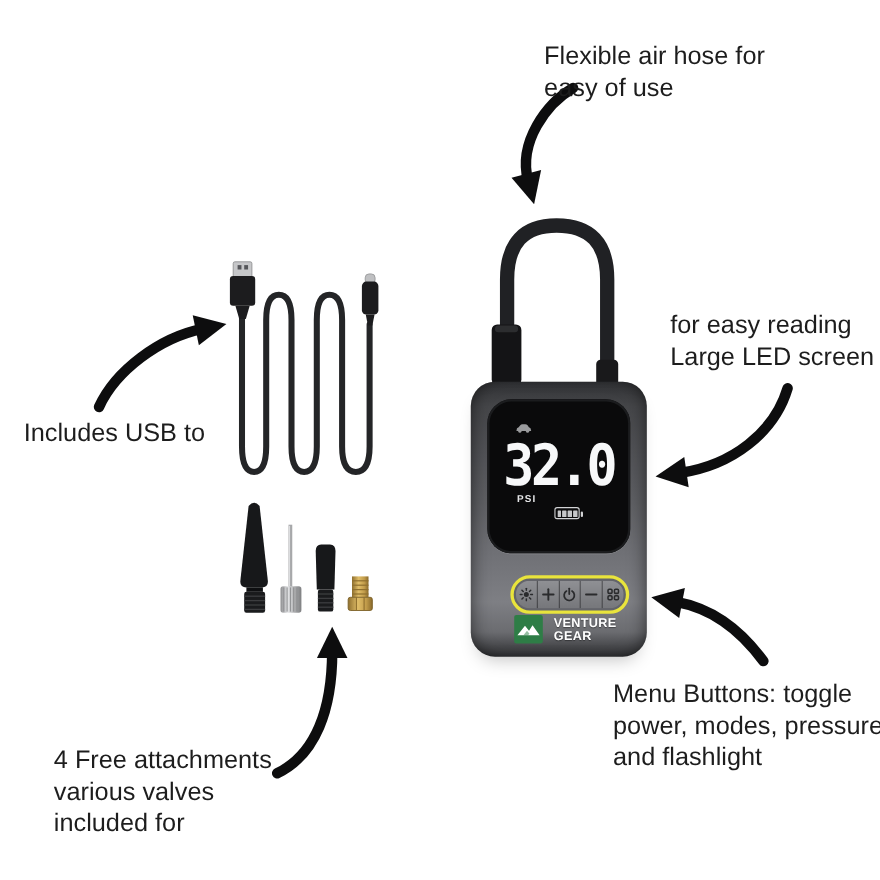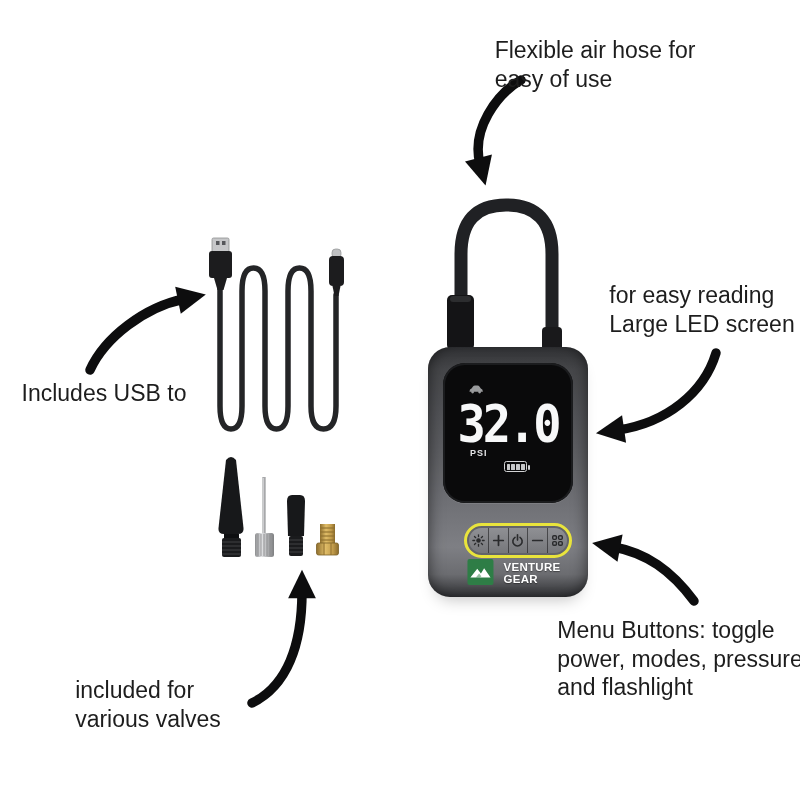--- a/index.html
+++ b/index.html
@@ -172,22 +172,23 @@
   <div class="label" style="left:702px;top:281px">
     <span class="ln">for easy reading</span>
     <span class="ln">Large LED screen</span>
   </div>
 
   <div class="label" style="left:104px;top:379px">
     <span class="ln">Includes USB to</span>
   </div>
 
   <div class="label" style="left:148px;top:676px">
+    <span class="ln">4 Free attachments</span>
+    <span class="ln">various valves</span>
     <span class="ln">included for</span>
-    <span class="ln">various valves</span>
   </div>
 
   <div class="label" style="left:680px;top:616px">
     <span class="ln">Menu Buttons: toggle</span>
     <span class="ln">power, modes, pressure</span>
     <span class="ln">and flashlight</span>
   </div>
 
   <div class="device">
 

